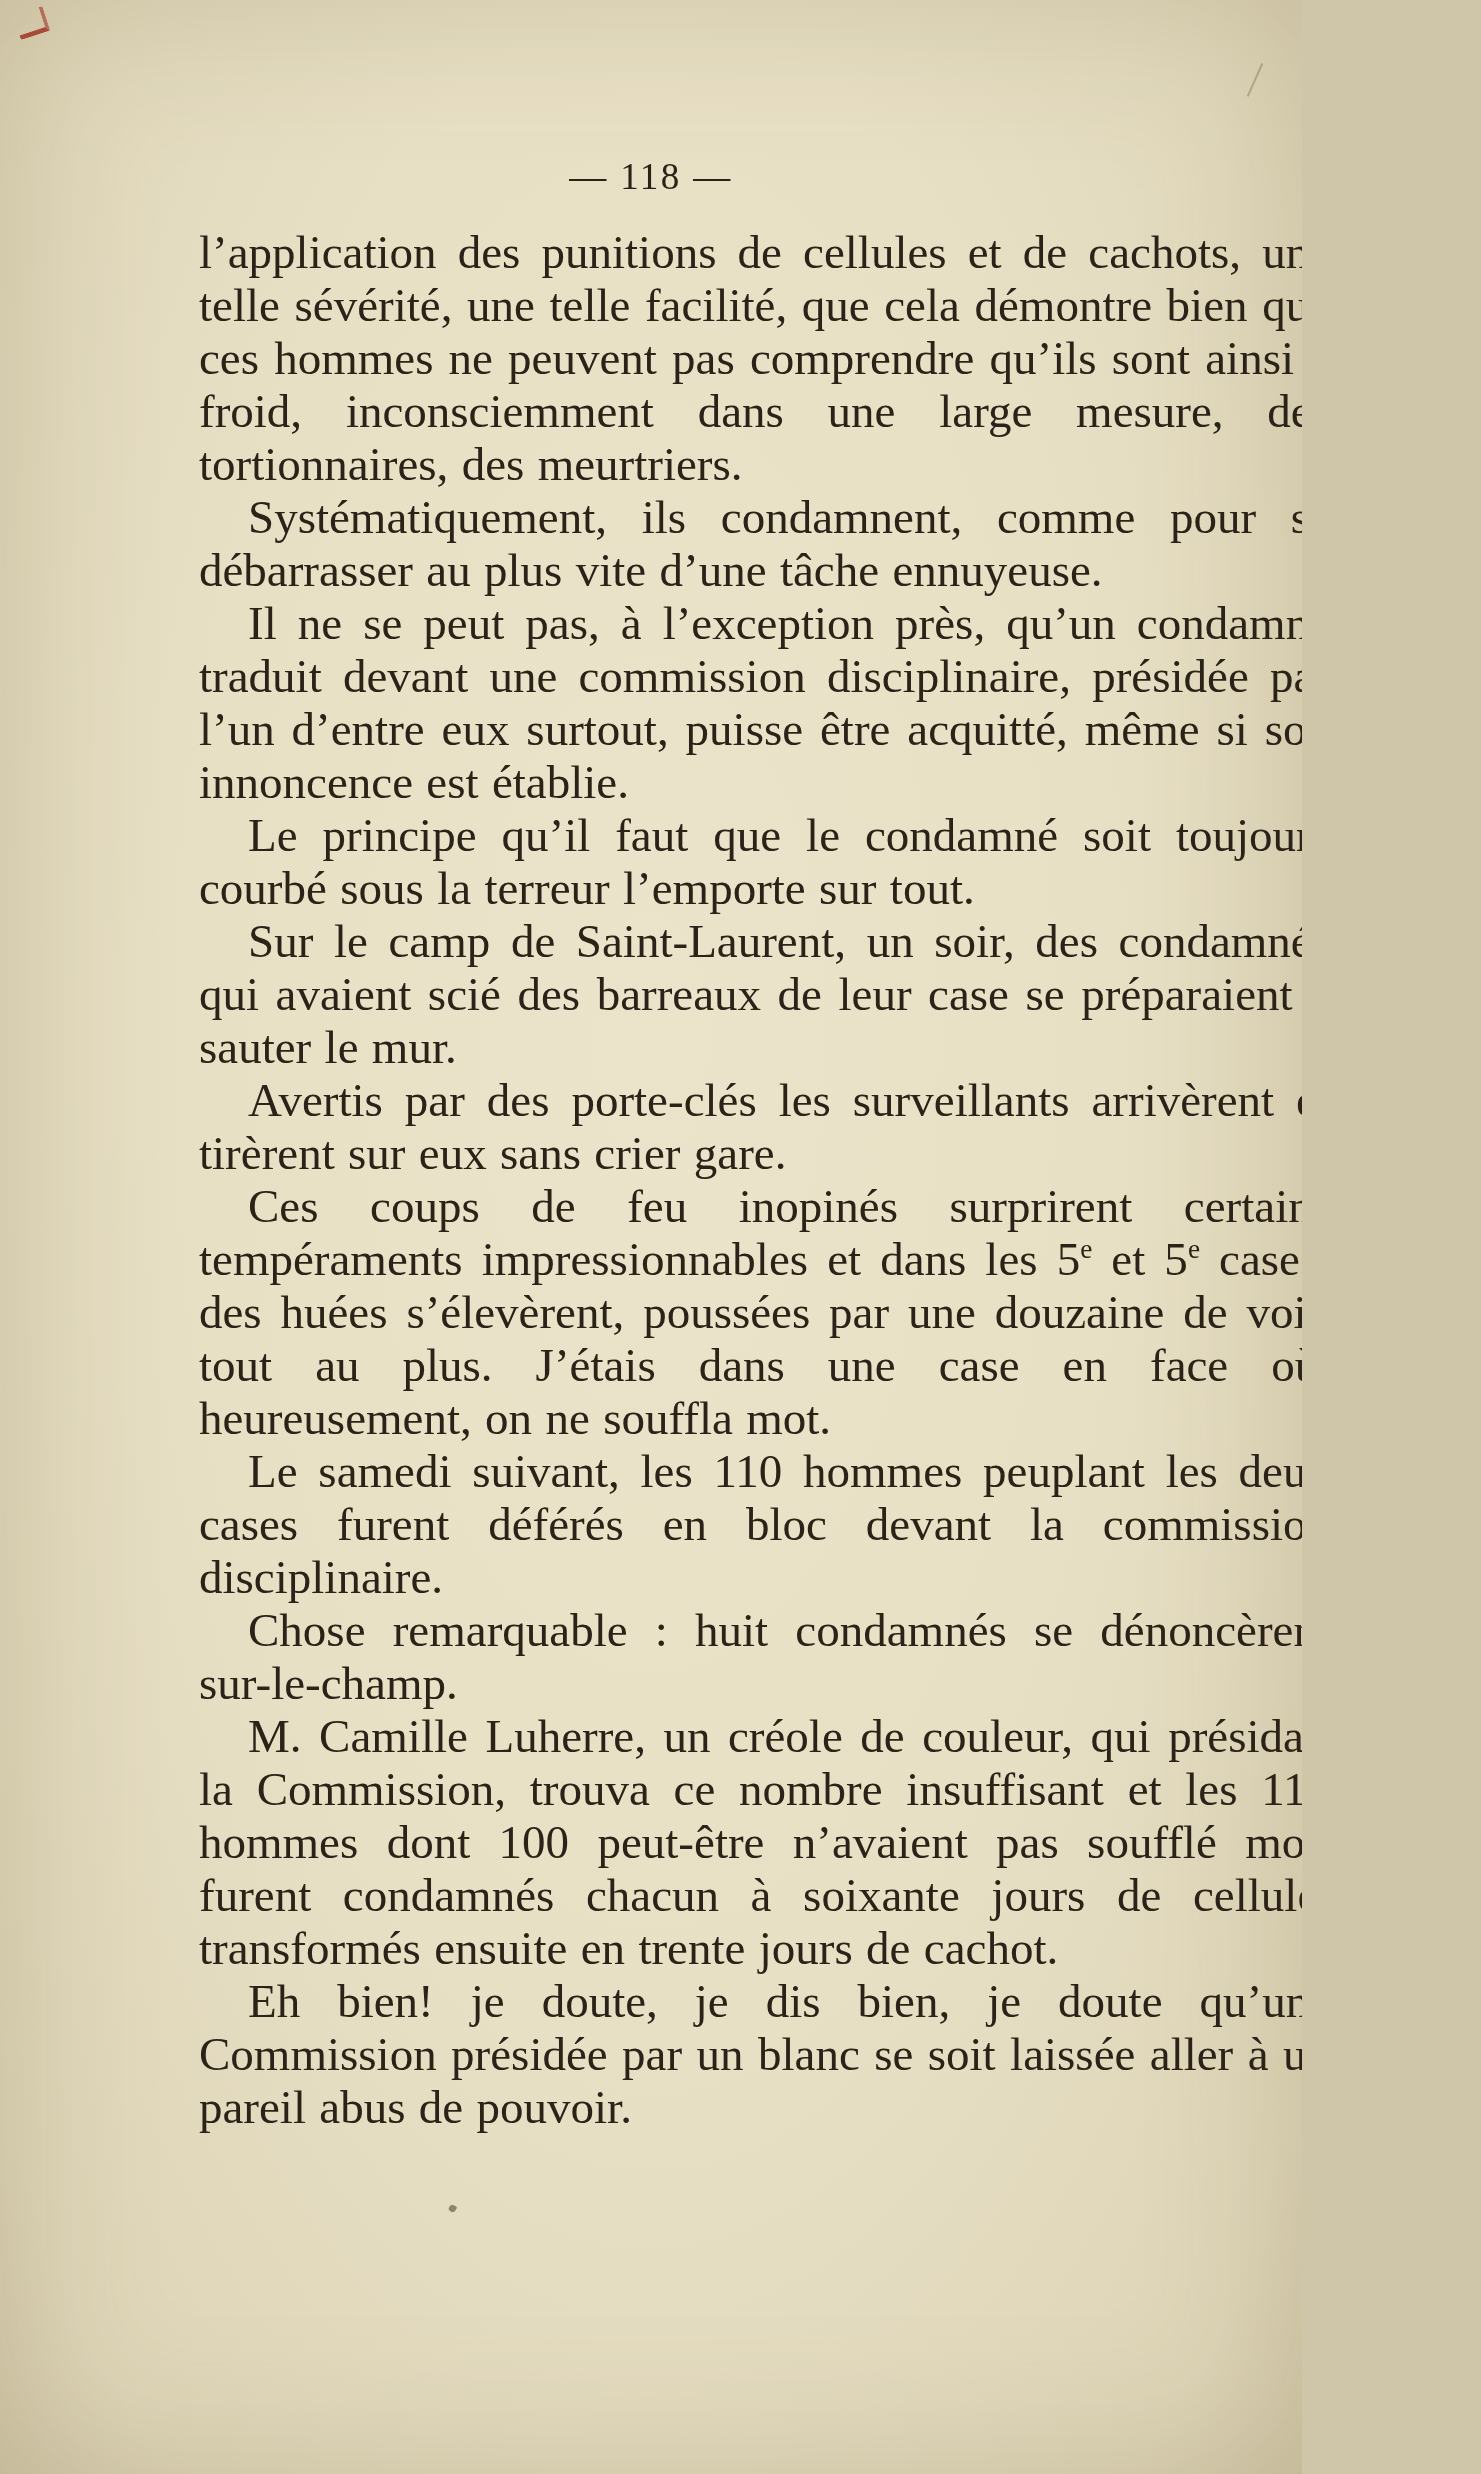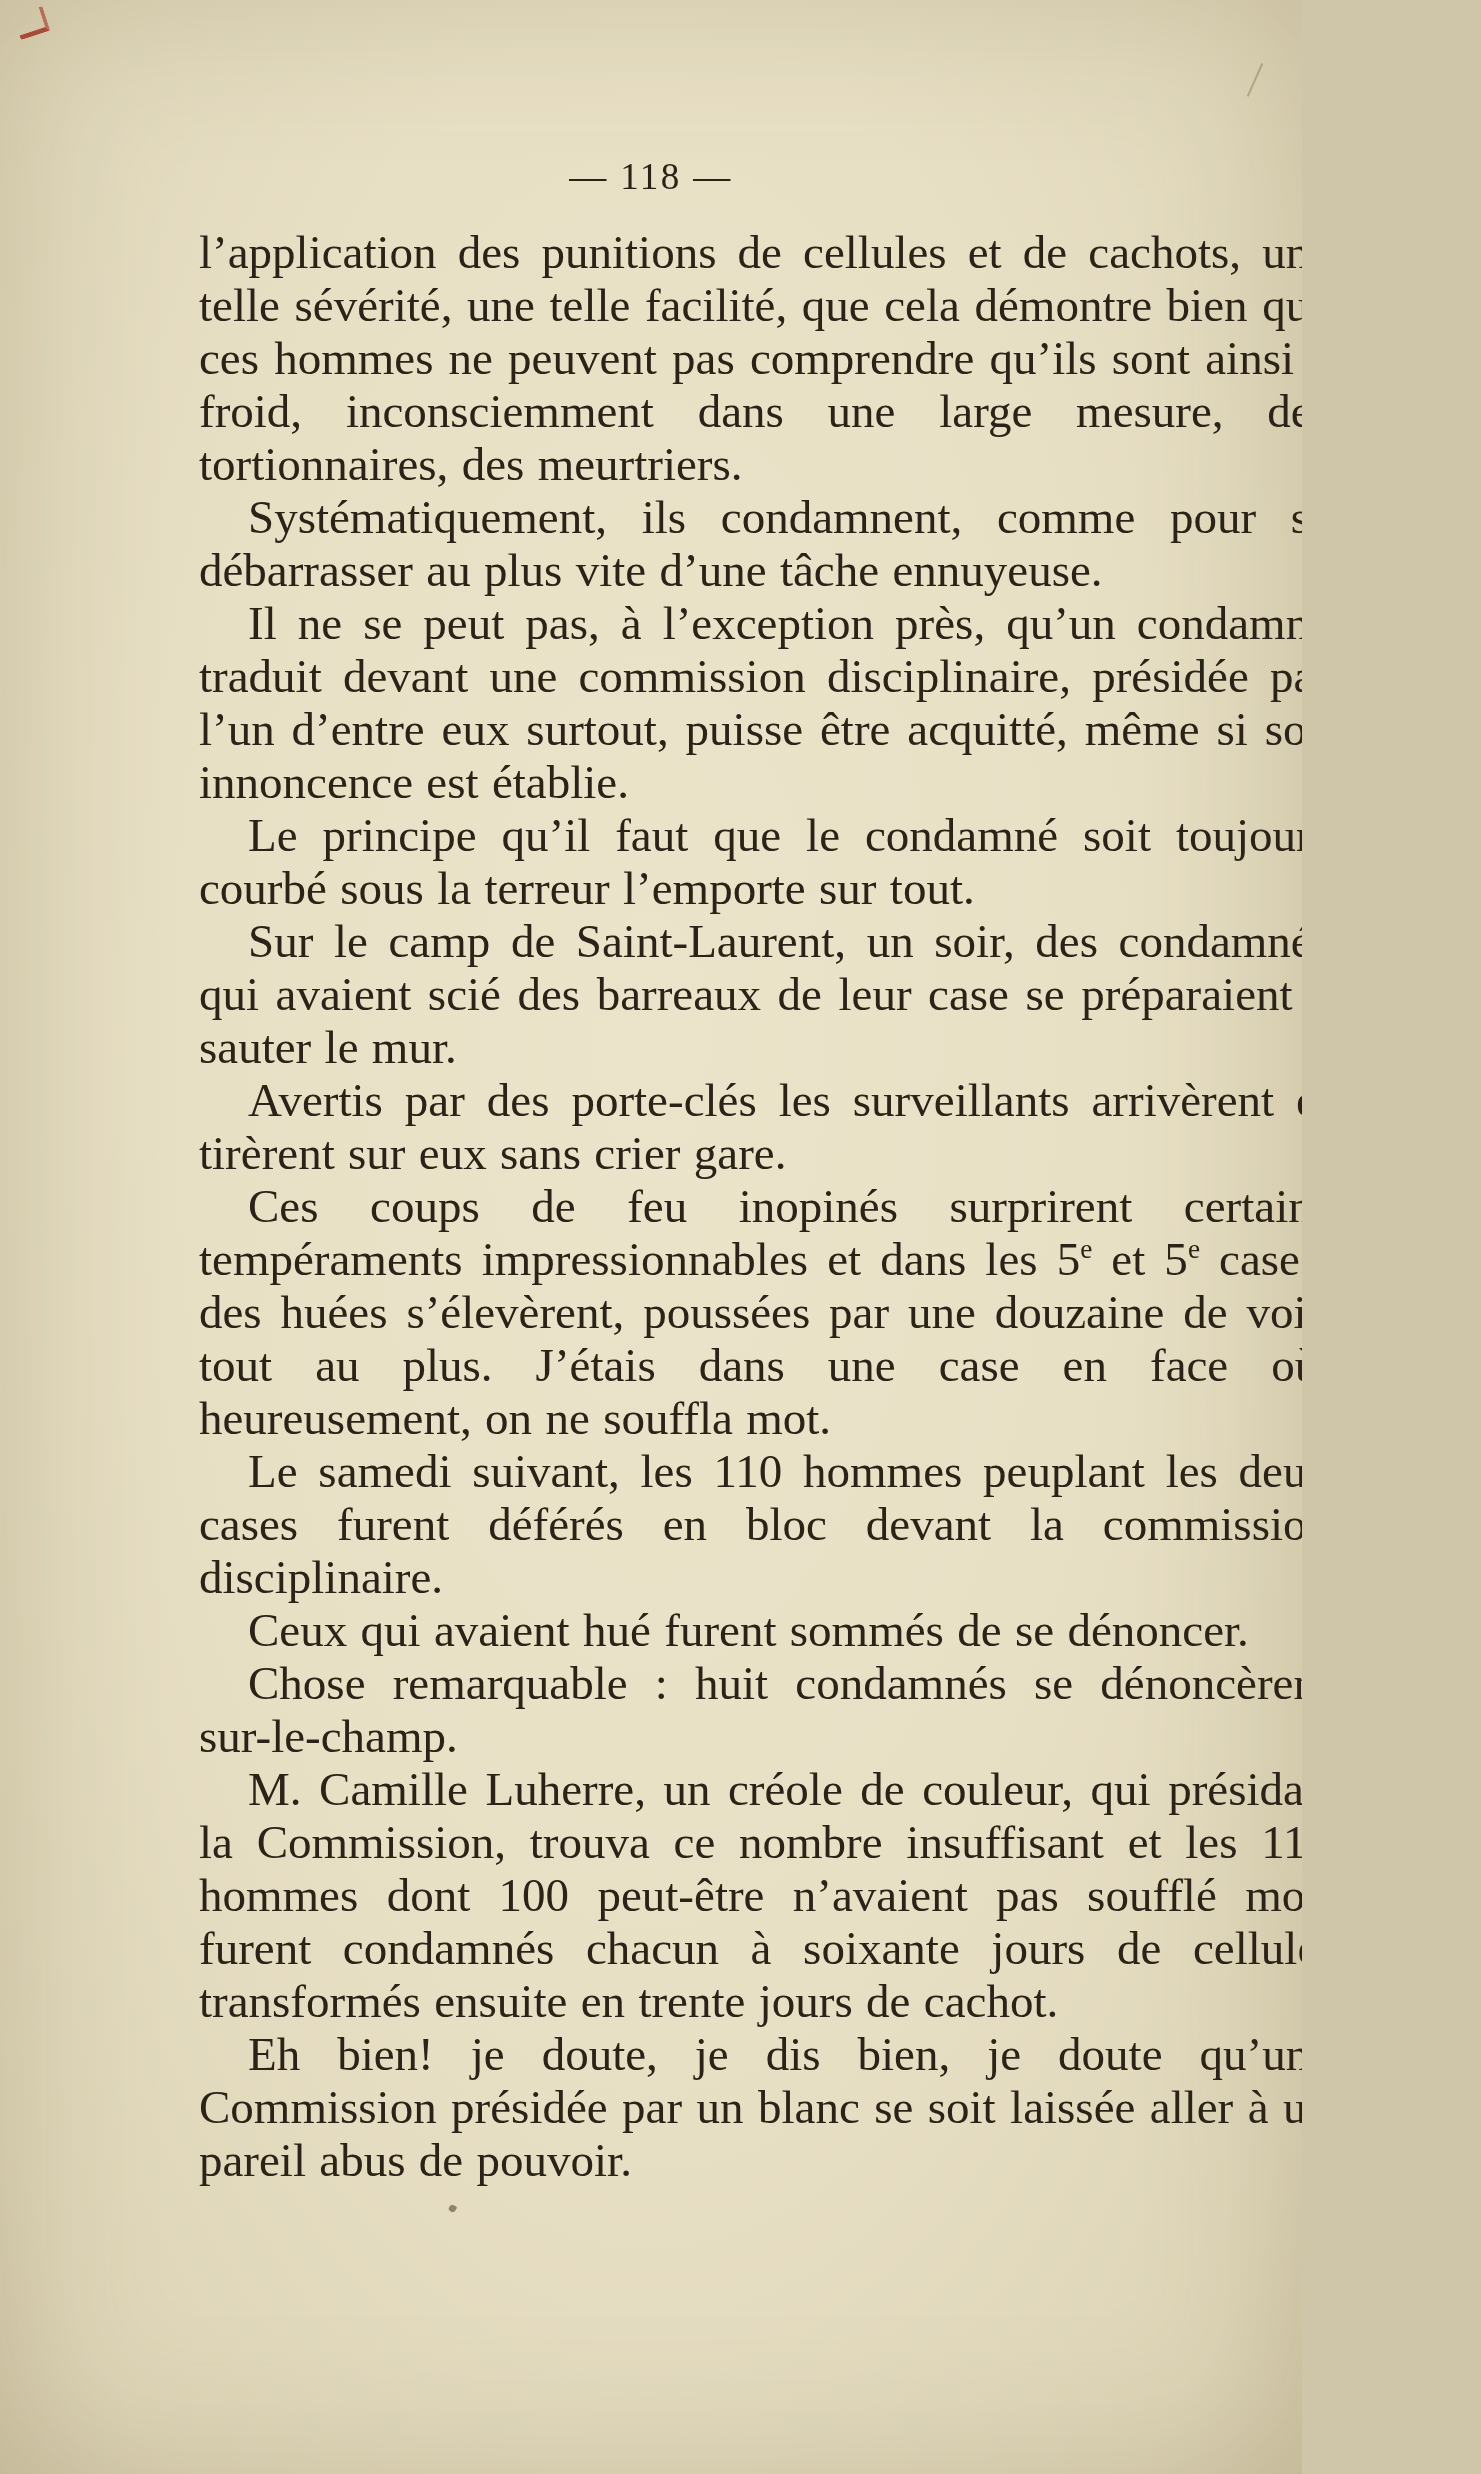--- a/index.html
+++ b/index.html
@@ -97,19 +97,18 @@
 
   <div class="text-block">
       <p class="para no-indent"><span>l’application des punitions de cellules et de cachots, une telle sévérité, une telle facilité, que cela démontre bien que ces hommes ne peuvent pas comprendre qu’ils sont ainsi à froid, inconsciemment dans une large mesure, des tortionnaires, des meurtriers.</span></p>
       <p class="para"><span>Systématiquement, ils condamnent, comme pour se débarrasser au plus vite d’une tâche ennuyeuse.</span></p>
       <p class="para"><span>Il ne se peut pas, à l’exception près, qu’un condamné traduit devant une commission disciplinaire, présidée par l’un d’entre eux surtout, puisse être acquitté, même si son innoncence est établie.</span></p>
       <p class="para"><span>Le principe qu’il faut que le condamné soit toujours courbé sous la terreur l’emporte sur tout.</span></p>
       <p class="para"><span>Sur le camp de Saint-Laurent, un soir, des condamnés qui avaient scié des barreaux de leur case se préparaient à sauter le mur.</span></p>
       <p class="para"><span>Avertis par des porte-clés les surveillants arrivèrent et tirèrent sur eux sans crier gare.</span></p>
       <p class="para"><span>Ces coups de feu inopinés surprirent certains tempéraments impressionnables et dans les 5</span><span class="sup">e</span><span> et 5</span><span class="sup">e</span><span> cases, des huées s’élevèrent, poussées par une douzaine de voix tout au plus. J’étais dans une case en face où, heureusement, on ne souffla mot.</span></p>
       <p class="para"><span>Le samedi suivant, les 110 hommes peuplant les deux cases furent déférés en bloc devant la commission disciplinaire.</span></p>
-      <p class="para"><span>Ceux qui avaient hué furent sommés de se dénoncer.</span></p>
       <p class="para"><span>Chose remarquable : huit condamnés se dénoncèrent sur-le-champ.</span></p>
       <p class="para"><span>M. Camille Luherre, un créole de couleur, qui présidait la Commission, trouva ce nombre insuffisant et les 110 hommes dont 100 peut-être n’avaient pas soufflé mot, furent condamnés chacun à soixante jours de cellule, transformés ensuite en trente jours de cachot.</span></p>
       <p class="para"><span>Eh bien! je doute, je dis bien, je doute qu’une Commission présidée par un blanc se soit laissée aller à un pareil abus de pouvoir.</span></p>
     </div>
 </div>
 
 
 </body></html>

